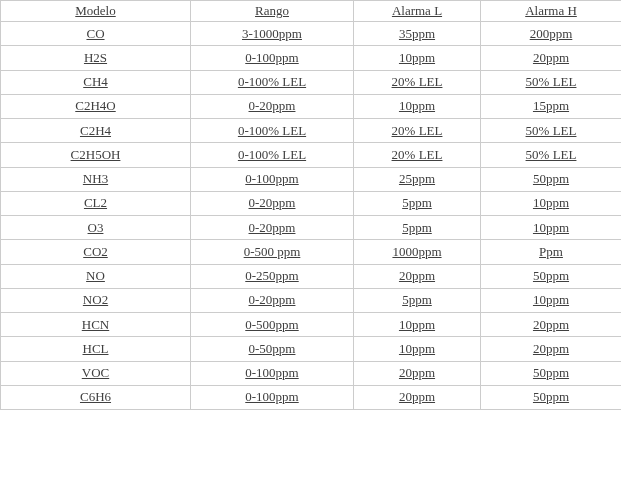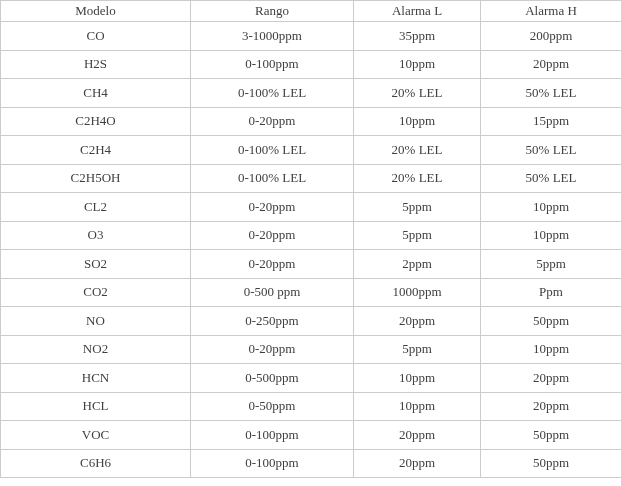--- a/index.html
+++ b/index.html
@@ -8,27 +8,28 @@
     background: #ffffff;
   }
   .page {
     width: 621px;
     height: 486px;
     overflow: hidden;
     background: #ffffff;
   }
   table.spec-table {
     width: 621px;
-    height: 478px;
+    height: 410px;
     border-collapse: collapse;
     table-layout: fixed;
     font-family: "Liberation Serif", "DejaVu Serif", serif;
     font-size: 13px;
     color: #404040;
     background: #ffffff;
+    text-decoration: underline;
   }
   table.spec-table th,
   table.spec-table td {
     border: 1px solid #cccccc;
     text-align: center;
     vertical-align: middle;
     font-weight: normal;
     padding: 0 2px;
     white-space: nowrap;
     overflow: hidden;
@@ -89,36 +90,36 @@
           <td>20% LEL</td>
           <td>50% LEL</td>
         </tr>
         <tr>
           <td>C2H5OH</td>
           <td>0-100% LEL</td>
           <td>20% LEL</td>
           <td>50% LEL</td>
         </tr>
         <tr>
+          <td>NH3</td>
+          <td>0-100ppm</td>
+          <td>25ppm</td>
+          <td>50ppm</td>
+        </tr>
+        <tr>
           <td>CL2</td>
           <td>0-20ppm</td>
           <td>5ppm</td>
           <td>10ppm</td>
         </tr>
         <tr>
           <td>O3</td>
           <td>0-20ppm</td>
           <td>5ppm</td>
           <td>10ppm</td>
-        </tr>
-        <tr>
-          <td>SO2</td>
-          <td>0-20ppm</td>
-          <td>2ppm</td>
-          <td>5ppm</td>
         </tr>
         <tr>
           <td>CO2</td>
           <td>0-500 ppm</td>
           <td>1000ppm</td>
           <td>Ppm</td>
         </tr>
         <tr>
           <td>NO</td>
           <td>0-250ppm</td>

